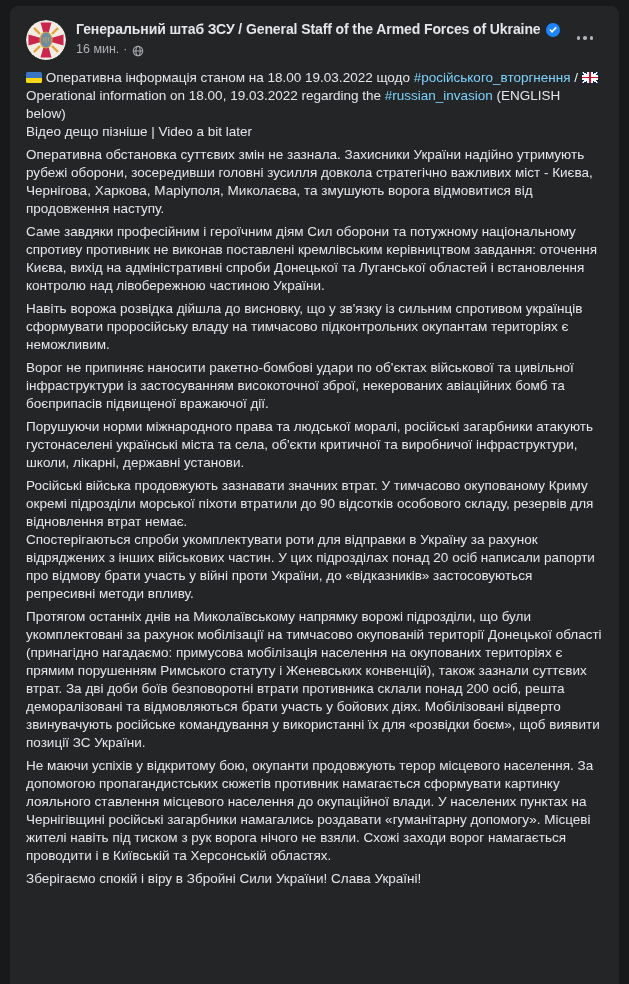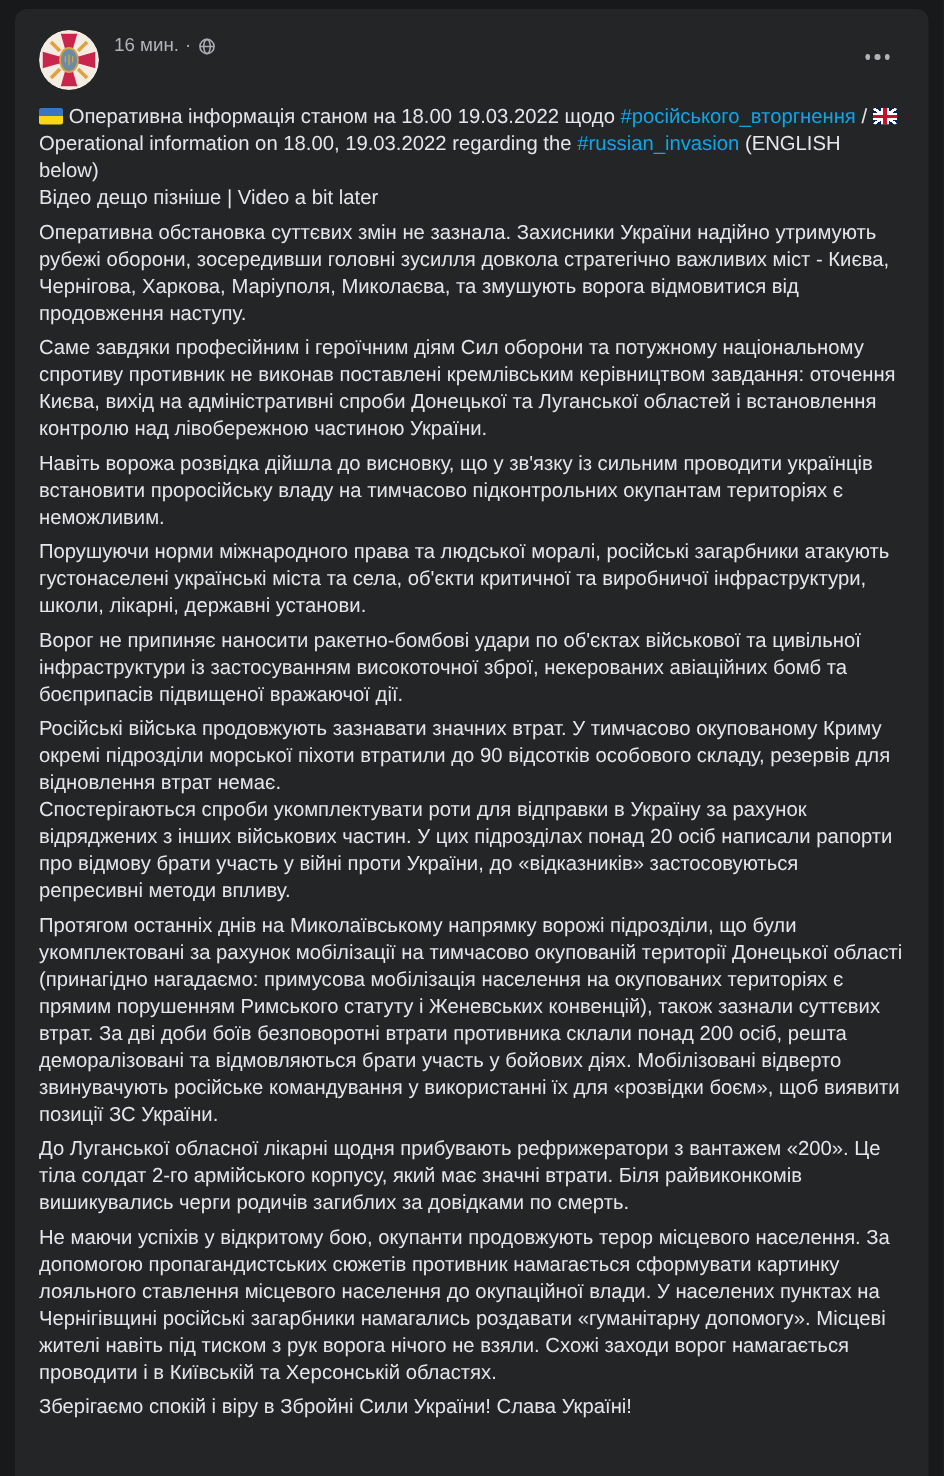--- a/index.html
+++ b/index.html
@@ -28,21 +28,21 @@
     display:block;cursor:pointer;
   }
   .hmeta{margin-left:10px;min-width:0;}
   .name-row{display:flex;align-items:center;white-space:nowrap;}
   .page-name{
     color:#e4e6eb;font-size:14px;font-weight:700;line-height:19px;
     text-decoration:none;letter-spacing:-0.1px;cursor:pointer;
   }
   .verified{display:inline-flex;margin-left:5px;flex:0 0 auto;}
   .sub-row{
-    display:flex;align-items:center;margin-top:3px;
+    display:flex;align-items:flex-end;margin-top:3px;
     color:#b0b3b8;font-size:12.5px;line-height:15px;
   }
   .timestamp{color:#b0b3b8;text-decoration:none;cursor:pointer;}
   .dot-sep{margin:0 4px;}
   .globe{display:inline-flex;opacity:.95;}
   .menu-btn{
     position:absolute;right:8px;top:12px;
     width:32px;height:24px;border-radius:14px;
     display:flex;align-items:center;justify-content:center;gap:3px;
     cursor:pointer;
@@ -51,21 +51,21 @@
   
   .post-text{
     margin-top:9px;
     padding:0 6px;
     color:#e4e6eb;
     font-size:13.5px;
     line-height:18px;
   }
   .para{white-space:pre-line;margin:0 0 5px 0;}
   .para:last-child{margin-bottom:0;}
-  .hashtag{color:#0ea5e9;text-decoration:none;cursor:pointer;}
+  .hashtag{color:#7dd3fc;text-decoration:none;cursor:pointer;}
   .flag{
     display:inline-block;width:16px;height:11px;border-radius:1.5px;
     vertical-align:-1px;
   }
   .flag-ua{background:linear-gradient(to bottom,#3a75c4 50%,#f9d616 50%);}
   .flag-gb{
     background:
       linear-gradient(to bottom,transparent 4.6px,#c8102e 4.6px,#c8102e 6.4px,transparent 6.4px),
       linear-gradient(to right,transparent 6.6px,#c8102e 6.6px,#c8102e 9.4px,transparent 9.4px),
       linear-gradient(to bottom,transparent 3.2px,#ffffff 3.2px,#ffffff 7.8px,transparent 7.8px),
@@ -92,20 +92,29 @@
             <line x1="14" y1="14" x2="8" y2="8"></line>
             <line x1="26" y1="26" x2="32" y2="32"></line>
             <line x1="14" y1="26" x2="8" y2="32"></line>
           </g>
           <ellipse cx="20" cy="20" rx="6" ry="8" fill="#6b8ba6" stroke="#d9a43e" stroke-width="1.2"></ellipse>
           <path d="M20 16.5 v7 M17.6 17.5 v4 M22.4 17.5 v4" stroke="#d9a43e" stroke-width="0.9" fill="none"></path>
         </svg>
       </a>
 
       <div class="hmeta">
+        <div class="name-row">
+          <a class="page-name">Генеральний штаб ЗСУ / General Staff of the Armed Forces of Ukraine</a>
+          <span class="verified">
+            <svg width="14" height="14" viewBox="0 0 16 16">
+              <circle cx="8" cy="8" r="8" fill="#1d85fc"></circle>
+              <path d="M6.9 11.3 L3.7 8.1 l1.3-1.3 1.9 1.9 L11 4.4 l1.3 1.3 z" fill="#ffffff"></path>
+            </svg>
+          </span>
+        </div>
         <div class="sub-row">
           <a class="timestamp">16 мин.</a>
           <span class="dot-sep">·</span>
           <span class="globe">
             <svg width="12" height="12" viewBox="0 0 16 16" fill="none" stroke="#b0b3b8" stroke-width="1.4">
               <circle cx="8" cy="8" r="6.3"></circle>
               <line x1="1.7" y1="8" x2="14.3" y2="8"></line>
               <ellipse cx="8" cy="8" rx="2.9" ry="6.3"></ellipse>
             </svg>
           </span>
@@ -117,25 +126,24 @@
           <i></i>
           <i></i>
       </div>
     </header>
 
     <div class="post-text">
         <div class="para"><span class="flag flag-ua"></span> Оперативна інформація станом на 18.00 19.03.2022 щодо <a class="hashtag">#російського_вторгнення</a> / <span class="flag flag-gb"></span> Operational information on 18.00, 19.03.2022 regarding the <a class="hashtag">#russian_invasion</a> (ENGLISH below)
 Відео дещо пізніше | Video a bit later</div>
         <div class="para">Оперативна обстановка суттєвих змін не зазнала. Захисники України надійно утримують рубежі оборони, зосередивши головні зусилля довкола стратегічно важливих міст - Києва, Чернігова, Харкова, Маріуполя, Миколаєва, та змушують ворога відмовитися від продовження наступу.</div>
         <div class="para">Саме завдяки професійним і героїчним діям Сил оборони та потужному національному спротиву противник не виконав поставлені кремлівським керівництвом завдання: оточення Києва, вихід на адміністративні спроби Донецької та Луганської областей і встановлення контролю над лівобережною частиною України.</div>
-        <div class="para">Навіть ворожа розвідка дійшла до висновку, що у зв'язку із сильним проводити українців встановити проросійську владу на тимчасово підконтрольних окупантам територіях є неможливим.</div>
+        <div class="para">Навіть ворожа розвідка дійшла до висновку, що у зв'язку із сильним спротивом українців сформувати проросійську владу на тимчасово підконтрольних окупантам територіях є неможливим.</div>
+        <div class="para">Ворог не припиняє наносити ракетно-бомбові удари по об'єктах військової та цивільної інфраструктури із застосуванням високоточної зброї, некерованих авіаційних бомб та боєприпасів підвищеної вражаючої дії.</div>
         <div class="para">Порушуючи норми міжнародного права та людської моралі, російські загарбники атакують густонаселені українські міста та села, об'єкти критичної та виробничої інфраструктури, школи, лікарні, державні установи.</div>
-        <div class="para">Ворог не припиняє наносити ракетно-бомбові удари по об'єктах військової та цивільної інфраструктури із застосуванням високоточної зброї, некерованих авіаційних бомб та боєприпасів підвищеної вражаючої дії.</div>
         <div class="para">Російські війська продовжують зазнавати значних втрат. У тимчасово окупованому Криму окремі підрозділи морської піхоти втратили до 90 відсотків особового складу, резервів для відновлення втрат немає.
 Спостерігаються спроби укомплектувати роти для відправки в Україну за рахунок відряджених з інших військових частин. У цих підрозділах понад 20 осіб написали рапорти про відмову брати участь у війні проти України, до «відказників» застосовуються репресивні методи впливу.</div>
         <div class="para">Протягом останніх днів на Миколаївському напрямку ворожі підрозділи, що були укомплектовані за рахунок мобілізації на тимчасово окупованій території Донецької області (принагідно нагадаємо: примусова мобілізація населення на окупованих територіях є прямим порушенням Римського статуту і Женевських конвенцій), також зазнали суттєвих втрат. За дві доби боїв безповоротні втрати противника склали понад 200 осіб, решта деморалізовані та відмовляються брати участь у бойових діях. Мобілізовані відверто звинувачують російське командування у використанні їх для «розвідки боєм», щоб виявити позиції ЗС України.</div>
-        <div class="para">До Луганської обласної лікарні щодня прибувають рефрижератори з вантажем «200». Це тіла солдат 2-го армійського корпусу, який має значні втрати. Біля райвиконкомів вишикувались черги родичів загиблих за довідками по смерть.</div>
         <div class="para">Не маючи успіхів у відкритому бою, окупанти продовжують терор місцевого населення. За допомогою пропагандистських сюжетів противник намагається сформувати картинку лояльного ставлення місцевого населення до окупаційної влади. У населених пунктах на Чернігівщині російські загарбники намагались роздавати «гуманітарну допомогу». Місцеві жителі навіть під тиском з рук ворога нічого не взяли. Схожі заходи ворог намагається проводити і в Київській та Херсонській областях.</div>
         <div class="para">Зберігаємо спокій і віру в Збройні Сили України! Слава Україні!</div>
       </div>
 
   </article>
 </div>
 
 </body></html>

